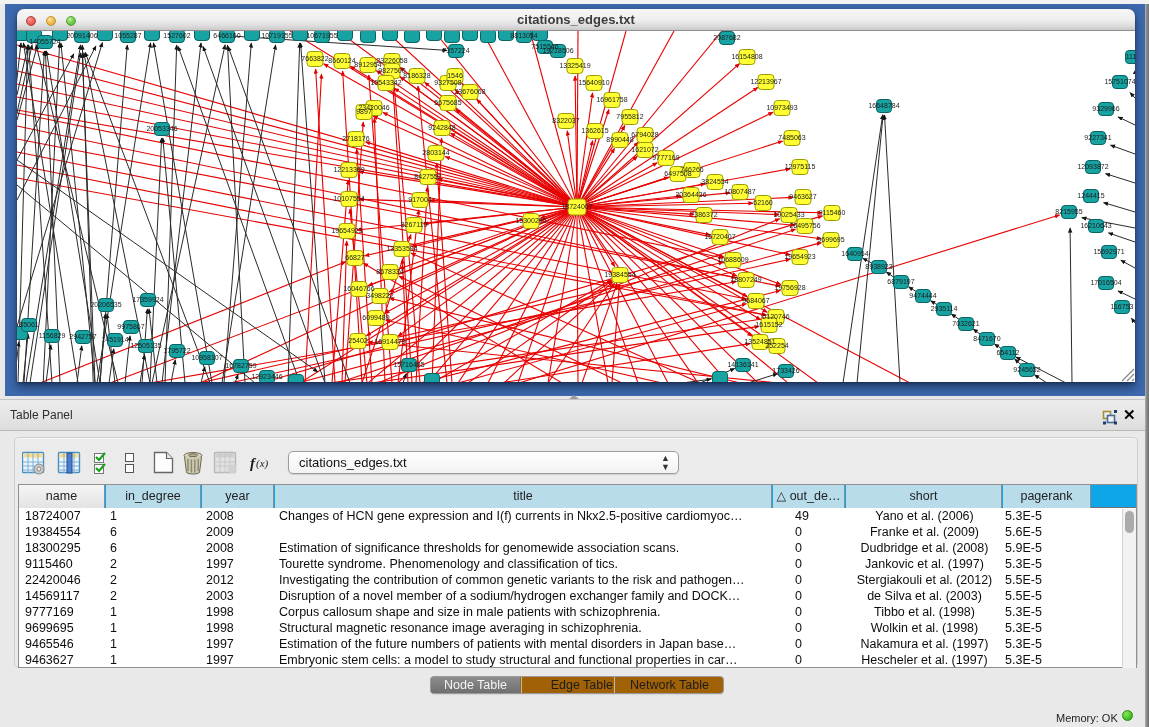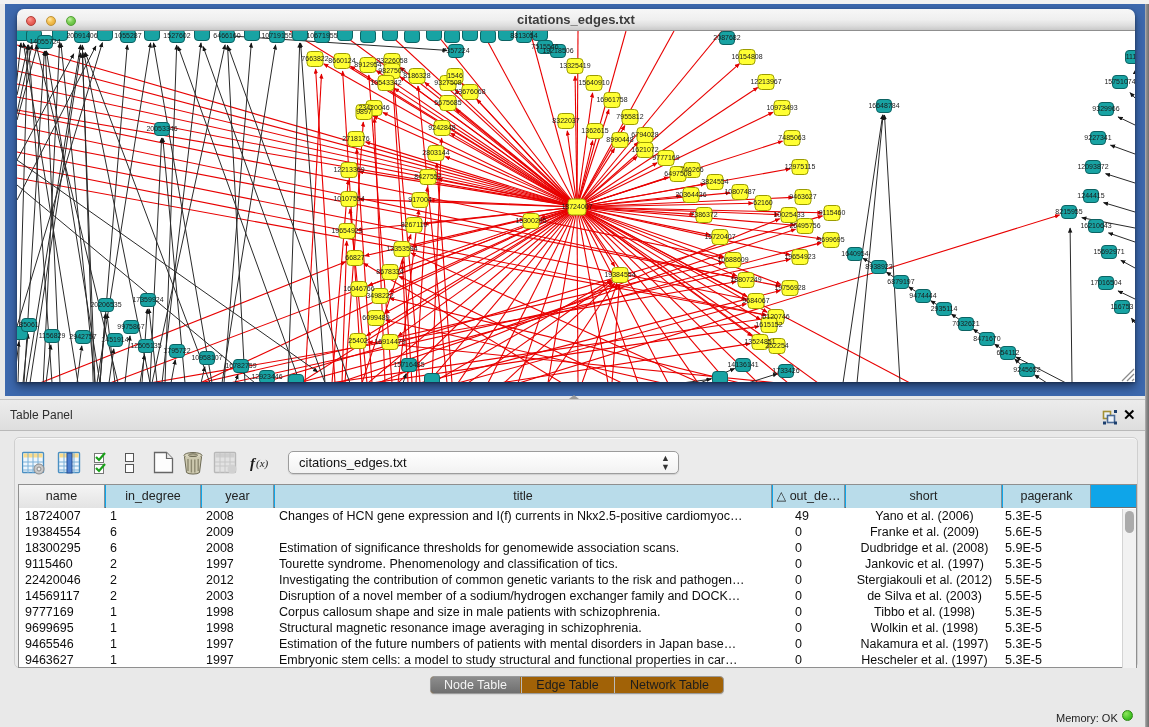--- a/index.html
+++ b/index.html
@@ -789,21 +789,21 @@
             <span class="c-out">0</span>
             <span class="c-short">Hescheler et al. (1997)</span>
             <span class="c-pr">5.3E‑5</span>
           </div>
         <div id="vscroll">
             <div class="thumb"></div>
           </div>
       </div>
       <div id="tabs">
         <div class="seg sel" style="left:0;width:89px;">Node Table</div>
-        <div class="seg" style="left:90px;width:92px;border-left:1px solid #bbb;">Edge Table</div>
+        <div class="seg" style="left:90px;width:92px;border-left:1px solid #bbb;text-align:right;">Edge Table</div>
         <div class="seg" style="left:183px;width:110px;border-left:1px solid #bbb;">Network Table</div>
       </div>
       <div id="memory" style="position:absolute;"></div>
     </div>
     <div id="memlabel" style="position:absolute;left:1056px;top:280px;font-size:11px;color:#1d1d1d;">Memory: OK</div>
     <div id="memdot"></div>
   </div>
   <div id="collapse"></div>
   <div id="rightstrip"></div>
 </div>

